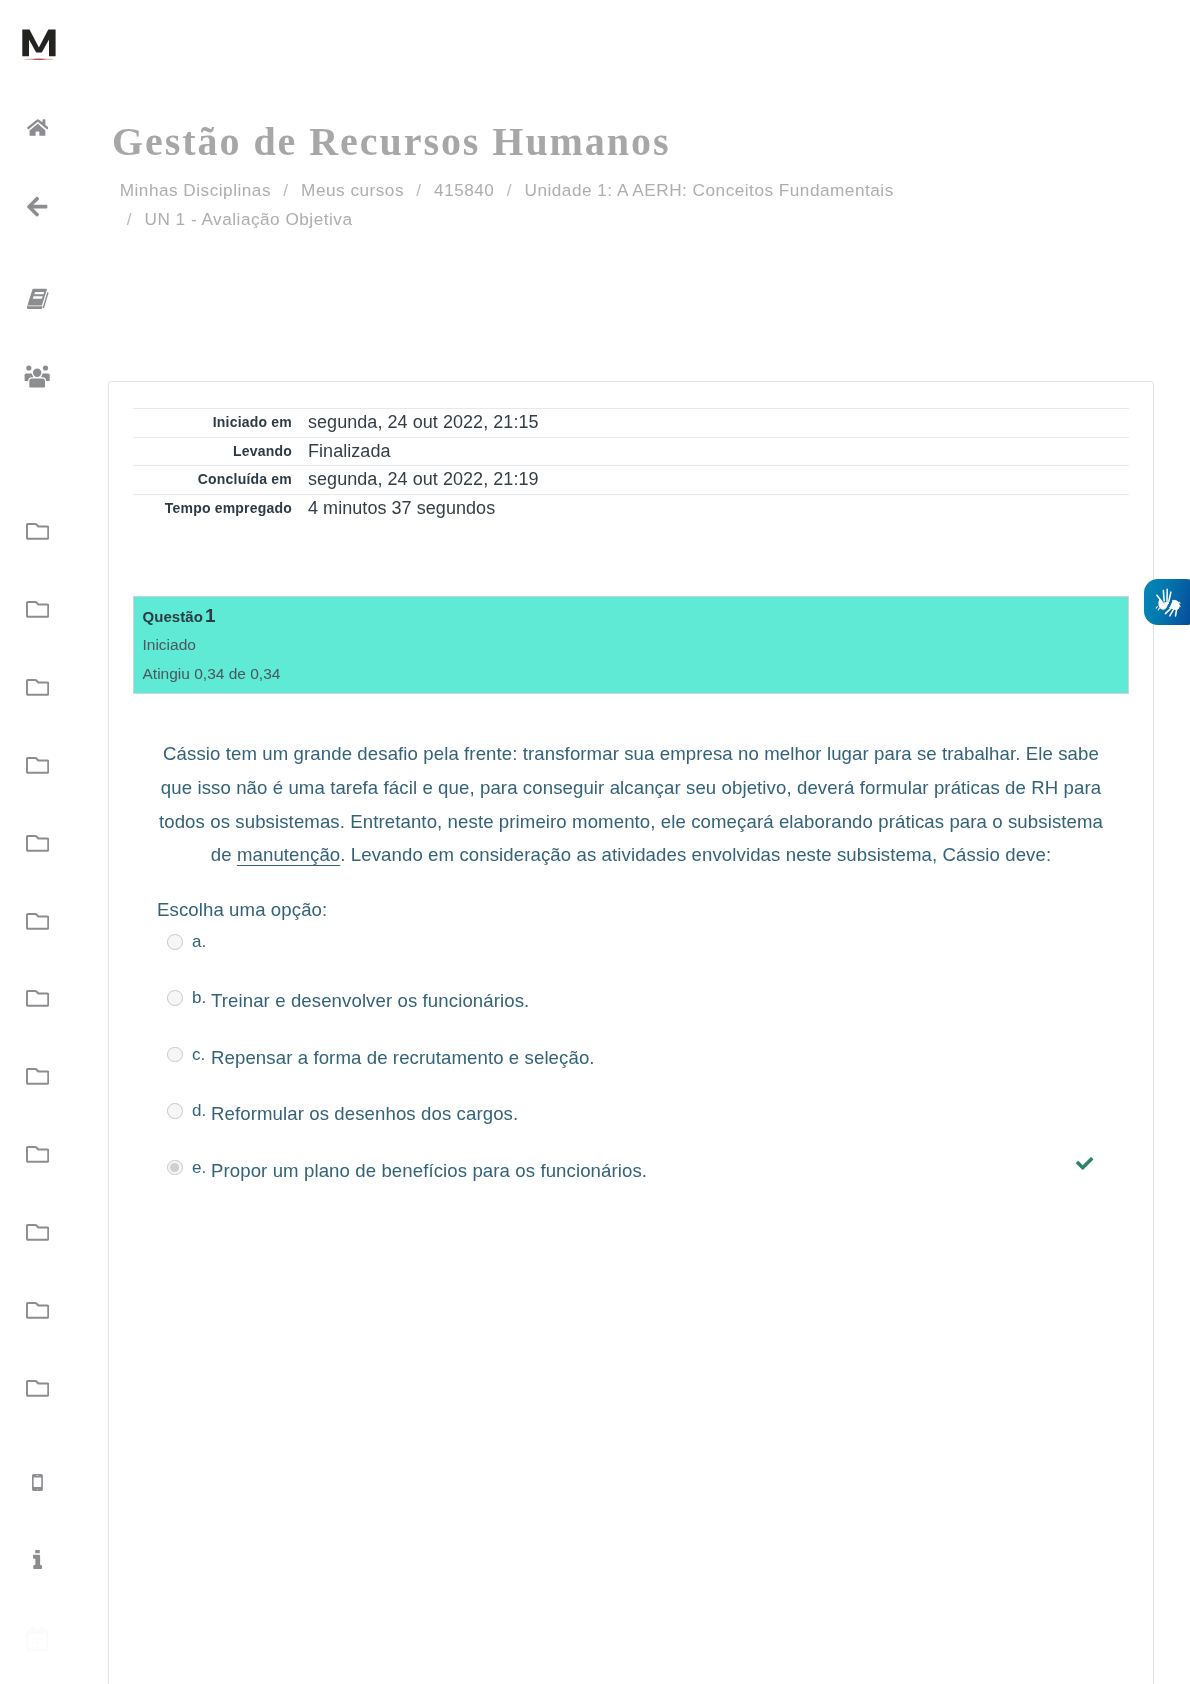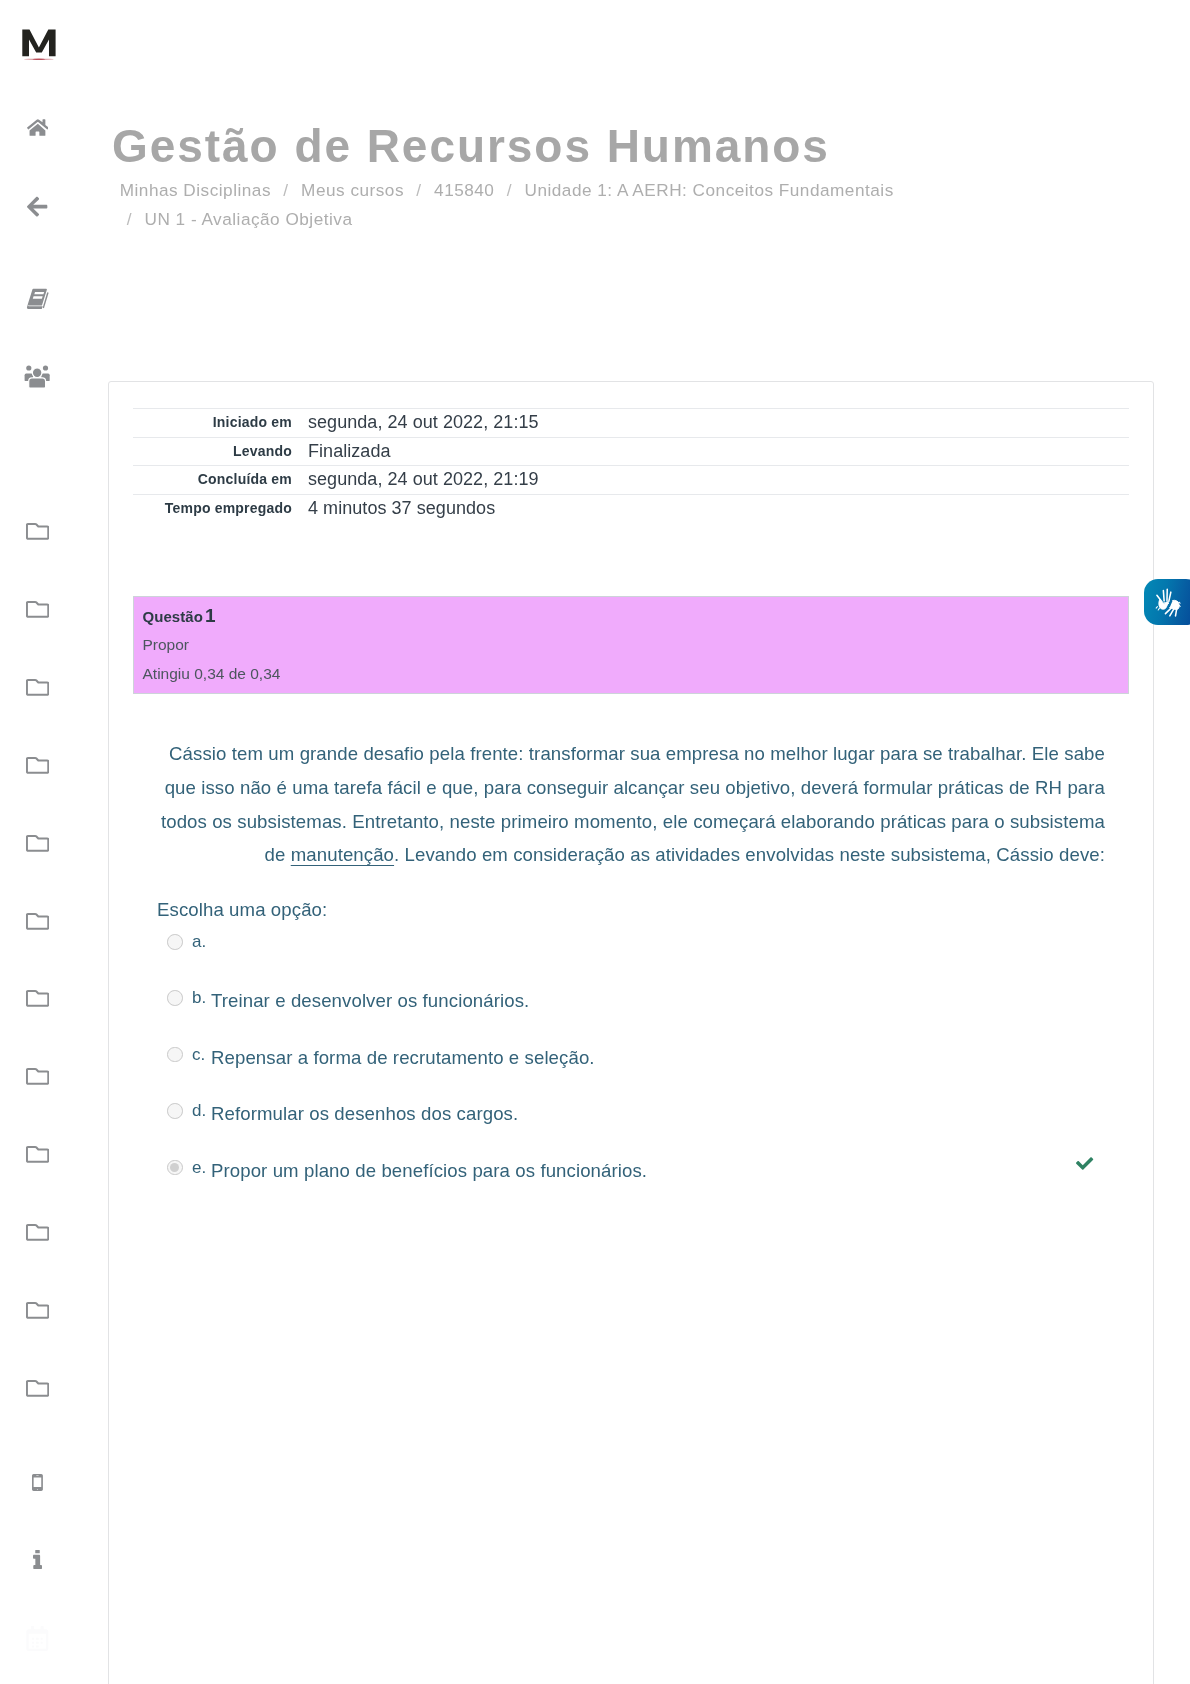--- a/index.html
+++ b/index.html
@@ -19,22 +19,22 @@
   #logo { position: absolute; left: 21.7px; top: 28.8px; width: 33.9px; height: 31.8px; }
   #logo svg { display: block; width: 33.9px; height: 31.8px; }
   .navitem { position: absolute; left: 0; width: 75px; height: 0;
              display: flex; align-items: center; justify-content: center; }
   .navitem > span { display: flex; align-items: center; justify-content: center; }
   .navitem svg { display: block; }
 
   
   #page-title {
     position: absolute; left: 112px; top: 93px; width: 900px;
-    font-size: 46px; font-weight: 700; color: var(--title-color, #a7a7a7);
-    letter-spacing: 1.95px; line-height: 44px; white-space: nowrap;
+    font-size: 40px; font-weight: 700; color: var(--title-color, #a7a7a7);
+    letter-spacing: 1.95px; line-height: 44px; white-space: nowrap; font-family: Liberation Serif, serif;
   }
   #breadcrumb {
     position: absolute; left: 119.7px; top: 176px; width: 790px;
     display: block;
     font-size: 17.2px; color: var(--bc-color, #aeaeae); line-height: 29px; letter-spacing: 0.5px;
   }
   #breadcrumb .sep { padding: 0 13px 0 7px; color: #bcbcbc; letter-spacing: 0; }
   #breadcrumb .bcgroup { white-space: nowrap; }
 
   
@@ -49,36 +49,36 @@
   #summary td { padding: 0; font-size: 18px; vertical-align: top;
                 border-top: 1px solid #e7e9ec; line-height: 27.7px; }
   #summary td.k { width: 175px; text-align: right; font-weight: 700; color: var(--label-color, #2d3b45);
                   padding-right: 16px; letter-spacing: 0.2px; font-size: 14px; }
   #summary td.v { color: #343e48; letter-spacing: 0.05px; }
   #summary tr.two td { line-height: 26.5px; }
 
   
   #qbox {
     position: absolute; left: 24px; top: 214px; width: 996px; height: 98px;
-    border: 1px solid #cdd3d9; background: #f0abfc;
+    border: 1px solid #cdd3d9; background: #5eead4;
   }
   #qbox .qnum { position: absolute; left: 8.5px; top: 10px;
                 font-size: 15px; font-weight: 700; color: var(--label-color, #2d3b45); letter-spacing: 0.05px;
                 line-height: 18px; }
   #qbox .qnum .n { font-size: 19px; font-weight: 700; margin-left: -2px; }
   #qbox .qstate { position: absolute; left: 8.5px; top: 39px; font-size: 15.5px; color: #4c565e;
                   line-height: 18px; }
   #qbox .qmark { position: absolute; left: 8.5px; top: 68px; font-size: 15.5px; color: #4c565e;
                  line-height: 18px; }
 
   
   #qtext {
     position: absolute; left: 48px; top: 355px; width: 948px;
     font-size: 18.6px; color: var(--body-color, #336279); line-height: 33.8px; letter-spacing: 0.1px;
-    text-align: right;
+    text-align: center;
   }
   #qtext u { text-decoration: underline; text-underline-offset: 3.5px; text-decoration-thickness: 1px; }
   #choose { position: absolute; left: 48px; top: 517px; font-size: 18.6px; color: var(--body-color, #336279);
             line-height: 22px; letter-spacing: 0.1px; }
 
   #answers { position: absolute; left: 58px; top: 548px; width: 980px; }
   .ans { position: relative; height: 56.4px; }
   .ans .radio { position: absolute; left: 0; top: 4px; width: 15.6px; height: 15.6px;
                 border: 1.4px solid #c9c9c9; border-radius: 50%; background: #f6f6f6; }
   .ans .radio.on::after { content: ""; position: absolute; left: 2.1px; top: 2.1px;
@@ -281,21 +281,21 @@
         </tr>
         <tr class="two">
           <td class="k">Tempo empregado</td>
           <td class="v">4 minutos 37 segundos</td>
         </tr>
       </tbody>
     </table>
 
   <div id="qbox">
     <div class="qnum"><span>Questão</span> <span class="n">1</span></div>
-    <div class="qstate">Propor</div>
+    <div class="qstate">Iniciado</div>
     <div class="qmark">Atingiu 0,34 de 0,34</div>
   </div>
 
   <div id="qtext">Cássio tem um grande desafio pela frente: transformar sua empresa no melhor lugar para se trabalhar. Ele sabe que isso não é uma tarefa fácil e que, para conseguir alcançar seu objetivo, deverá formular práticas de RH para todos os subsistemas. Entretanto, neste primeiro momento, ele começará elaborando práticas para o subsistema de <u>manutenção</u>. Levando em consideração as atividades envolvidas neste subsistema, Cássio deve:</div>
   <div id="choose">Escolha uma opção:</div>
   <div id="answers">
       <div class="ans">
         <span class="radio"></span>
         <span class="letter">a.</span>
       </div>

